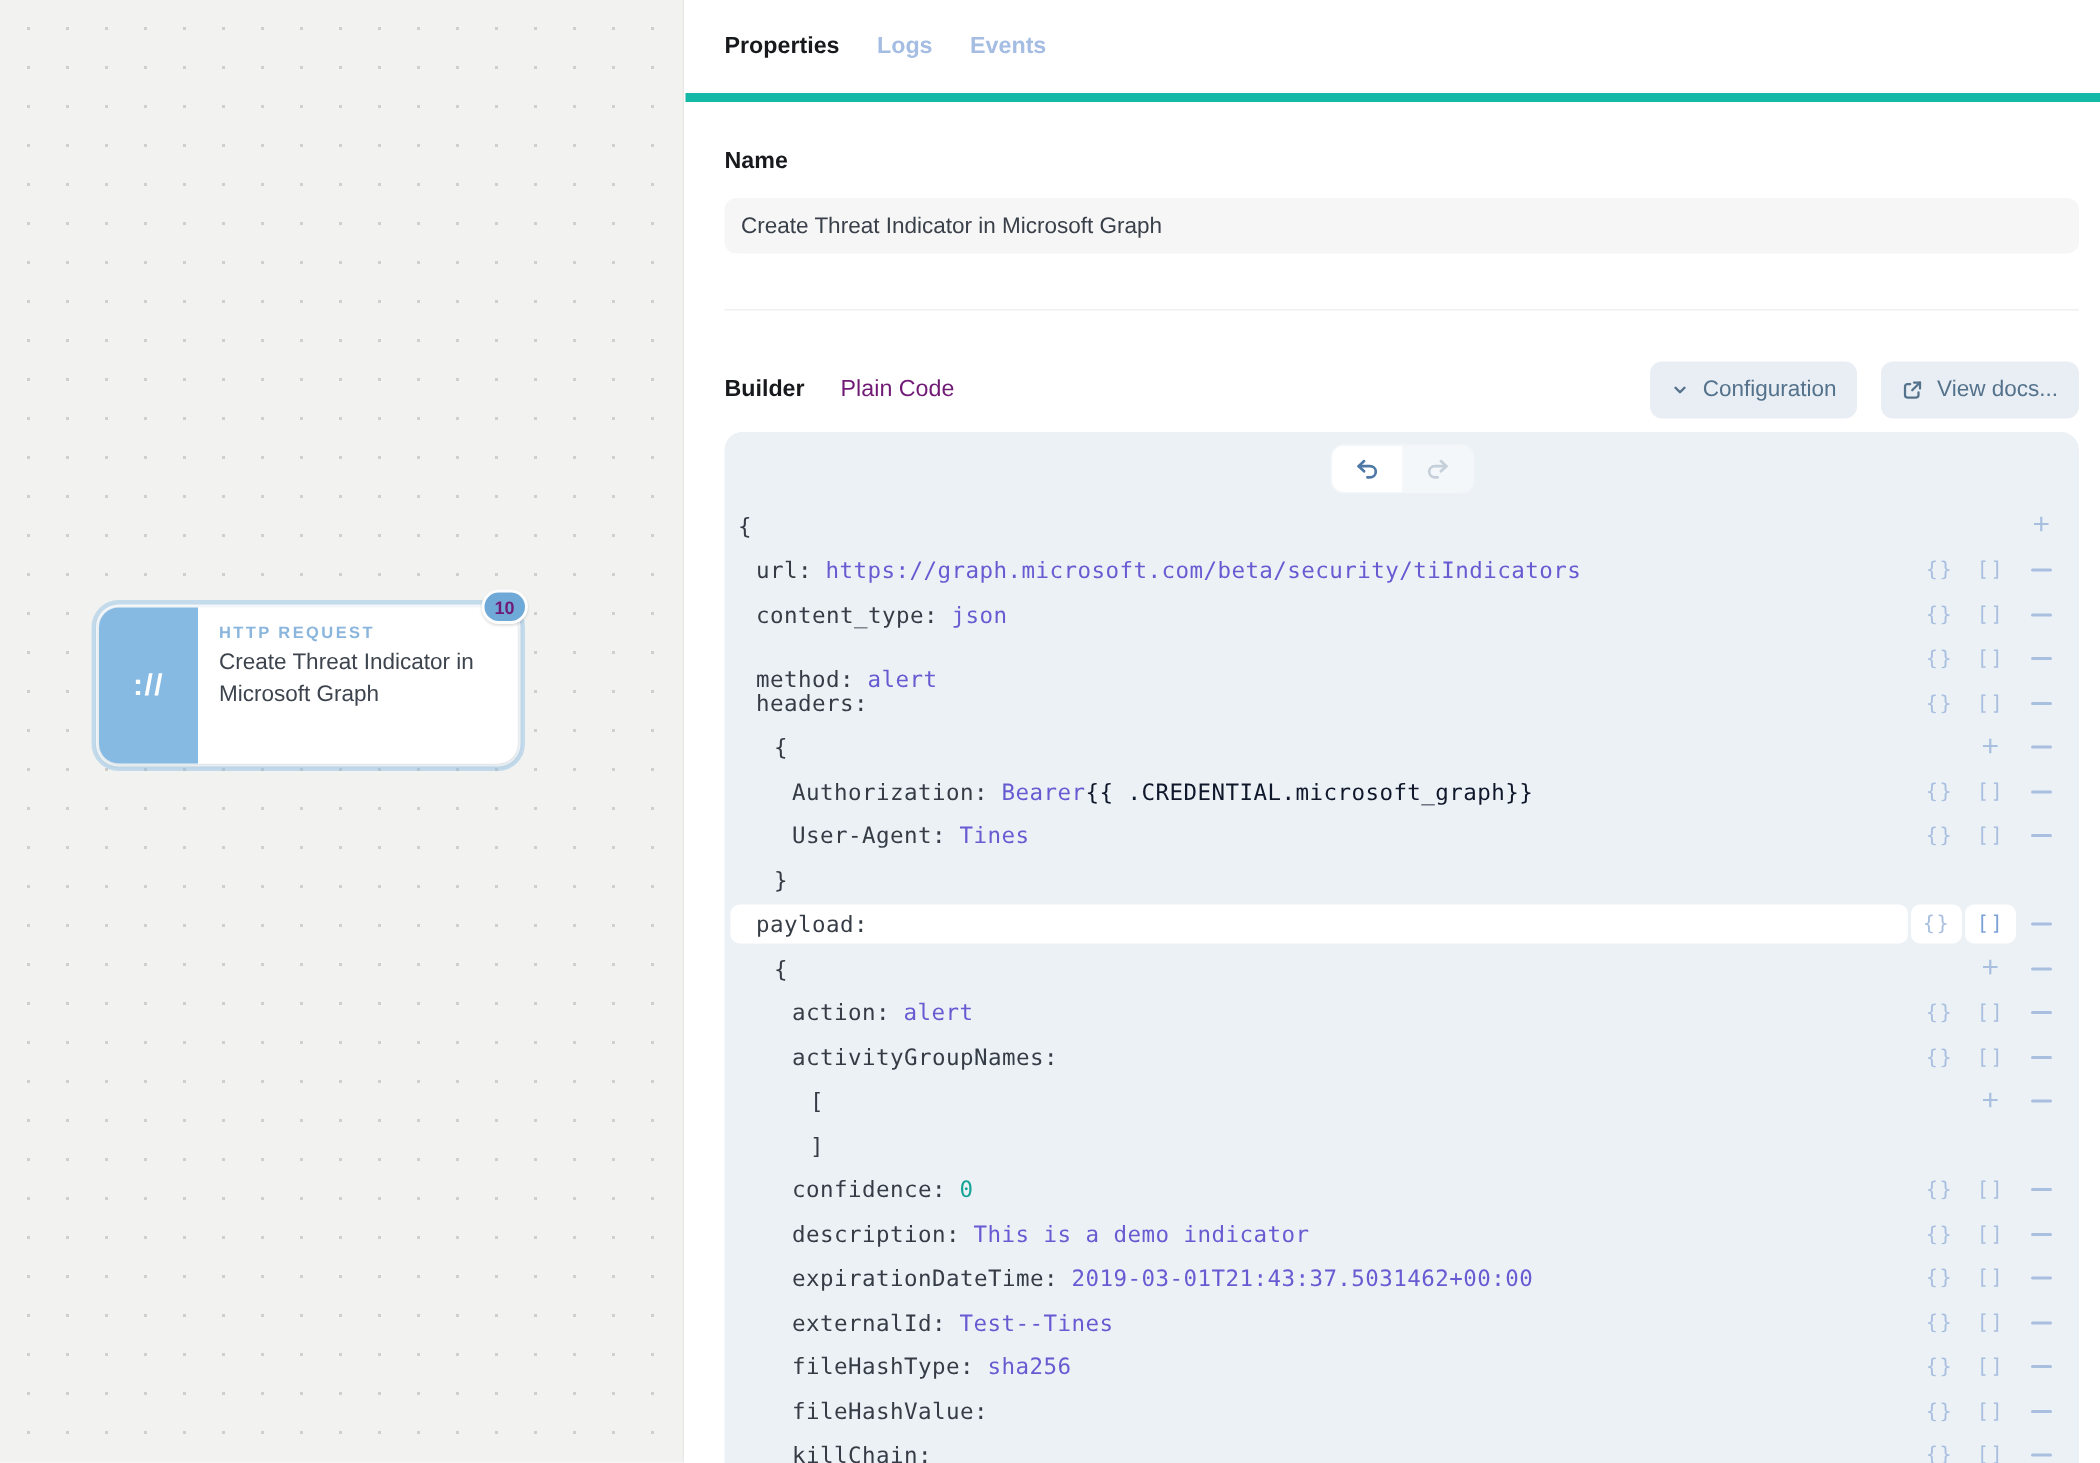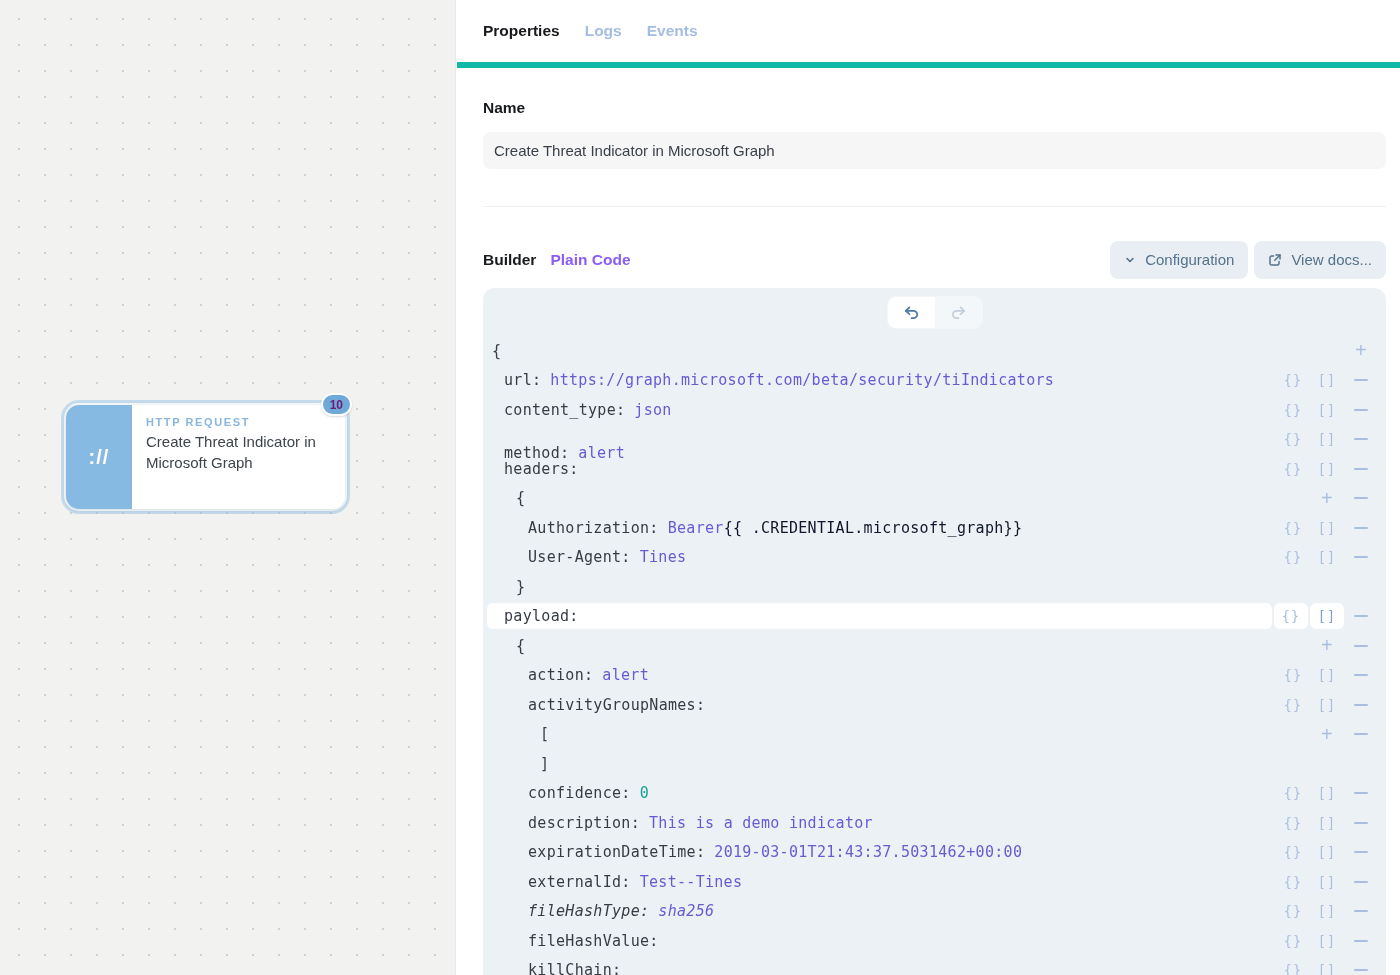--- a/index.html
+++ b/index.html
@@ -35,22 +35,22 @@
     border-bottom:6px solid #14b8a6; }
   .tab { font-size:15.5px; font-weight:600; color:#a5bde2; cursor:pointer; }
   .tab.active { color:#17191c; font-weight:bold; }
 
   .field-label { margin-top:31px; font-size:15.5px; font-weight:bold; color:#17191c; }
   .name-input { margin-top:15px; width:100%; height:37px; border:none; outline:none;
     background:#f6f6f7; border-radius:8px; padding:0 11px; font-size:15px; color:#3a4049;
     font-family:"Liberation Sans", sans-serif; }
   .sect-divider { margin-top:37px; border:none; border-top:1px solid #f0f0f0; }
 
-  .builder-bar { margin-top:37px; display:flex; align-items:center; gap:14px; height:31px; }
-  .builder-tab { font-size:15.5px; font-weight:700; color:#8b5cf6; cursor:pointer; }
+  .builder-bar { margin-top:37px; display:flex; align-items:center; gap:24px; height:31px; }
+  .builder-tab { font-size:15.5px; font-weight:400; color:#701a75; cursor:pointer; }
   .builder-tab.active { color:#17191c; font-weight:bold; }
   .bar-spacer { flex:1; }
   .pill-btn { height:38px; display:flex; align-items:center; gap:9px; padding:0 14px;
     background:#e8eef4; border:none; border-radius:8px; font-size:15px; color:#54728b;
     font-family:"Liberation Sans", sans-serif; cursor:pointer; }
   .pill-btn + .pill-btn { margin-left:-8px; }
   .pill-btn svg { display:block; }
 
   
   .editor { margin-top:13px; height:691px; background:#ecf1f6;
@@ -310,21 +310,21 @@
           <div class="row">
             <div class="rowmain" style="padding-left: 41px;">
               <span class="ckey">externalId:</span>
               <span class="cval purple">Test--Tines</span>
             </div>
             <span class="slot s-curly">{}</span>
             <span class="slot s-square">[]</span>
             <span class="slot s-minus"></span>
           </div>
           <div class="row">
-            <div class="rowmain" style="padding-left: 41px; font-style: italic;">
+            <div class="rowmain" style="padding-left: 41px;">
               <span class="ckey">fileHashType:</span>
               <span class="cval purple">sha256</span>
             </div>
             <span class="slot s-curly">{}</span>
             <span class="slot s-square">[]</span>
             <span class="slot s-minus"></span>
           </div>
           <div class="row">
             <div class="rowmain" style="padding-left: 41px;">
               <span class="ckey">fileHashValue:</span>

